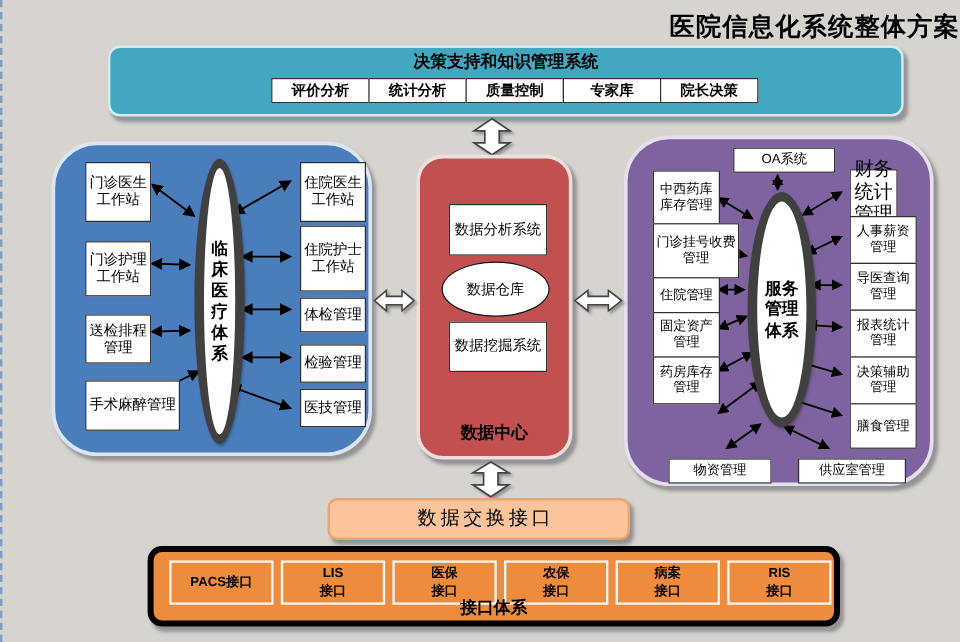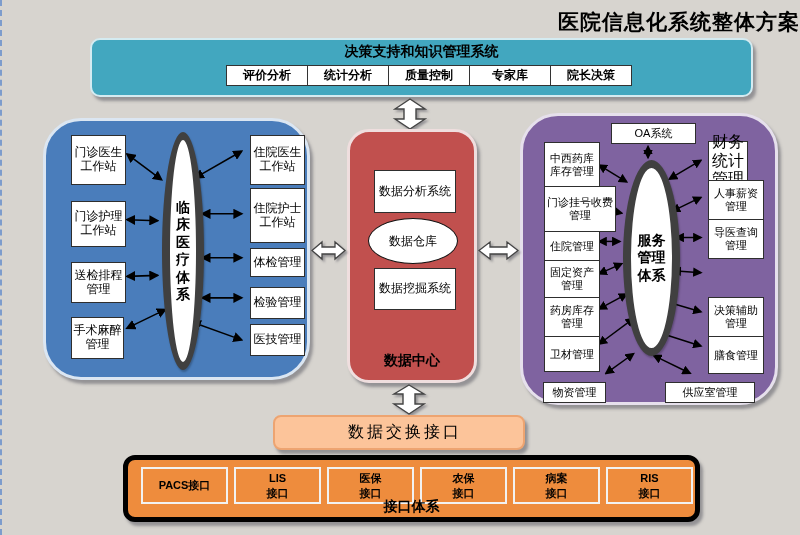--- a/index.html
+++ b/index.html
@@ -97,21 +97,21 @@
       <line x1="153" y1="58" x2="200" y2="31" marker-start="url(#ah)" marker-end="url(#ah)"></line>
       <line x1="160" y1="95" x2="200" y2="95" marker-start="url(#ah)" marker-end="url(#ah)"></line>
       <line x1="160" y1="140" x2="200" y2="140" marker-start="url(#ah)" marker-end="url(#ah)"></line>
       <line x1="160" y1="181" x2="200" y2="181" marker-start="url(#ah)" marker-end="url(#ah)"></line>
       <line x1="150" y1="206" x2="200" y2="224" marker-start="url(#ah)" marker-end="url(#ah)"></line>
     </g>
   </svg>
   <div class="wbox" style="left:25px;top:14px;width:55px;height:50px">门诊医生工作站</div>
   <div class="wbox" style="left:25px;top:80px;width:55px;height:46px">门诊护理工作站</div>
   <div class="wbox" style="left:25px;top:141px;width:55px;height:41px">送检排程管理</div>
-  <div class="wbox" style="left:25px;top:196px;width:53px;height:42px">手术麻醉管理</div>
+  <div class="wbox" style="left:25px;top:196px;width:79px;height:42px">手术麻醉管理</div>
   <div class="wbox" style="left:204px;top:14px;width:55px;height:50px">住院医生工作站</div>
   <div class="wbox" style="left:204px;top:67px;width:55px;height:55px">住院护士工作站</div>
   <div class="wbox" style="left:204px;top:127px;width:55px;height:29px">体检管理</div>
   <div class="wbox" style="left:204px;top:166px;width:55px;height:32px">检验管理</div>
   <div class="wbox" style="left:204px;top:203px;width:55px;height:32px">医技管理</div>
   <div class="ellipse" style="left:116px;top:11px;width:42px;height:238px">
     <span class="v-label" style="width:16px">临床医疗体系</span>
   </div>
 </div>
 
@@ -143,27 +143,27 @@
       <line x1="113" y1="243" x2="85" y2="263" marker-start="url(#ah)" marker-end="url(#ah)"></line>
       <line x1="134" y1="245" x2="171" y2="263" marker-start="url(#ah)" marker-end="url(#ah)"></line>
     </g>
   </svg>
   <div class="wbox" style="left:88px;top:7px;width:85px;height:21px;font-size:11px">OA系统</div>
   <div class="wbox" style="left:21px;top:26px;width:56px;height:45px;font-size:11px">中西药库库存管理</div>
   <div class="wbox" style="left:21px;top:70px;width:72px;height:46px;font-size:11px">门诊挂号收费管理</div>
   <div class="wbox" style="left:21px;top:115px;width:56px;height:30px;font-size:11px">住院管理</div>
   <div class="wbox" style="left:21px;top:144px;width:56px;height:38px;font-size:11px">固定资产管理</div>
   <div class="wbox" style="left:21px;top:181px;width:56px;height:40px;font-size:11px">药房库存管理</div>
-  <div class="wbox" style="left:21px;top:220px;width:56px;height:36px;font-size:11px">卫材管理</div>
   <div class="wbox" style="left:185px;top:25px;width:40px;height:40px;font-size:16px">财务统计管理</div>
   <div class="wbox" style="left:185px;top:64px;width:56px;height:40px;font-size:11px">人事薪资管理</div>
   <div class="wbox" style="left:185px;top:103px;width:56px;height:40px;font-size:11px">导医查询管理</div>
+  <div class="wbox" style="left:185px;top:142px;width:56px;height:40px;font-size:11px">报表统计管理</div>
   <div class="wbox" style="left:185px;top:181px;width:56px;height:40px;font-size:11px">决策辅助管理</div>
   <div class="wbox" style="left:185px;top:220px;width:56px;height:38px;font-size:11px">膳食管理</div>
-  <div class="wbox" style="left:20px;top:266px;width:63px;height:21px;font-size:11px">物资管理</div>
+  <div class="wbox" style="left:34px;top:266px;width:86px;height:21px;font-size:11px">物资管理</div>
   <div class="wbox" style="left:142px;top:266px;width:90px;height:21px;font-size:11px">供应室管理</div>
   <div class="ellipse" style="left:100px;top:44px;width:57px;height:196px">
     <span class="v-label" style="width:30px">服务管理体系</span>
   </div>
 </div>
 
 <svg class="blockarrow" style="left:311px;top:240px" width="35" height="21">
   <path d="M1,10.5 L11,2 L11,7 L24,7 L24,2 L34,10.5 L24,19 L24,14 L11,14 L11,19 Z" fill="#fff" stroke="#444" stroke-width="1.3"></path>
 </svg>
 <svg class="blockarrow" style="left:478px;top:240px" width="41" height="21">

